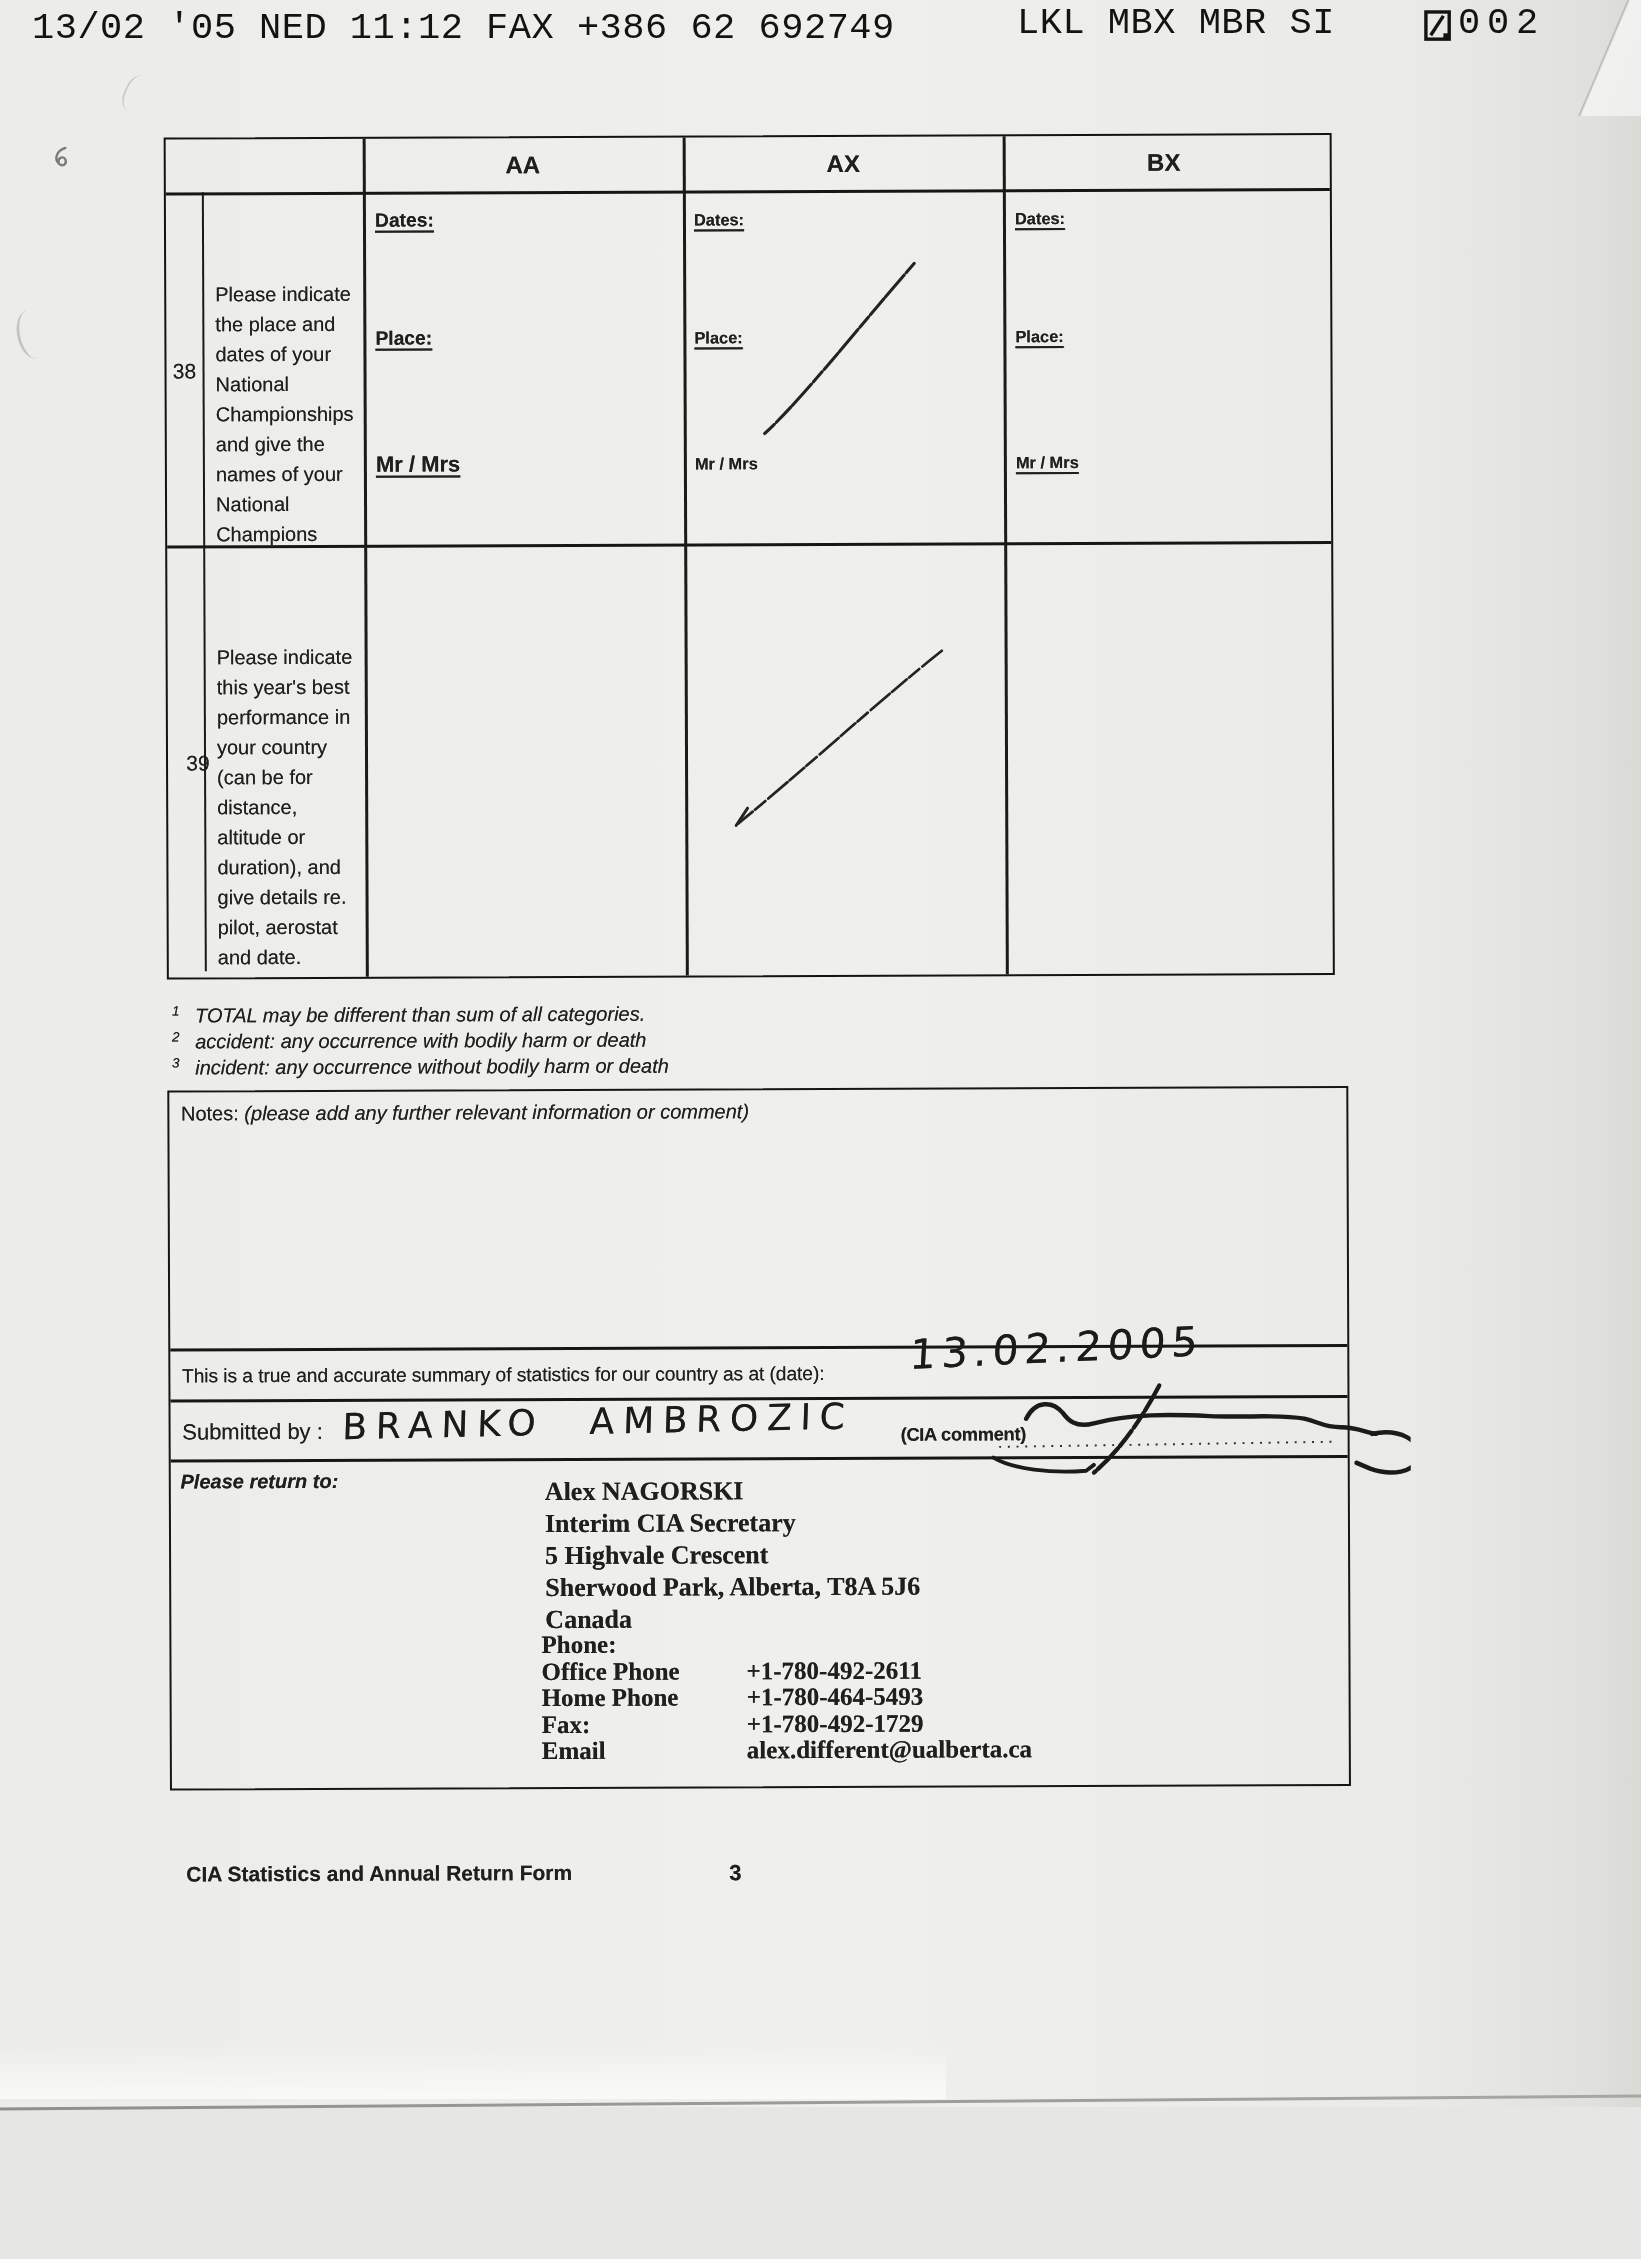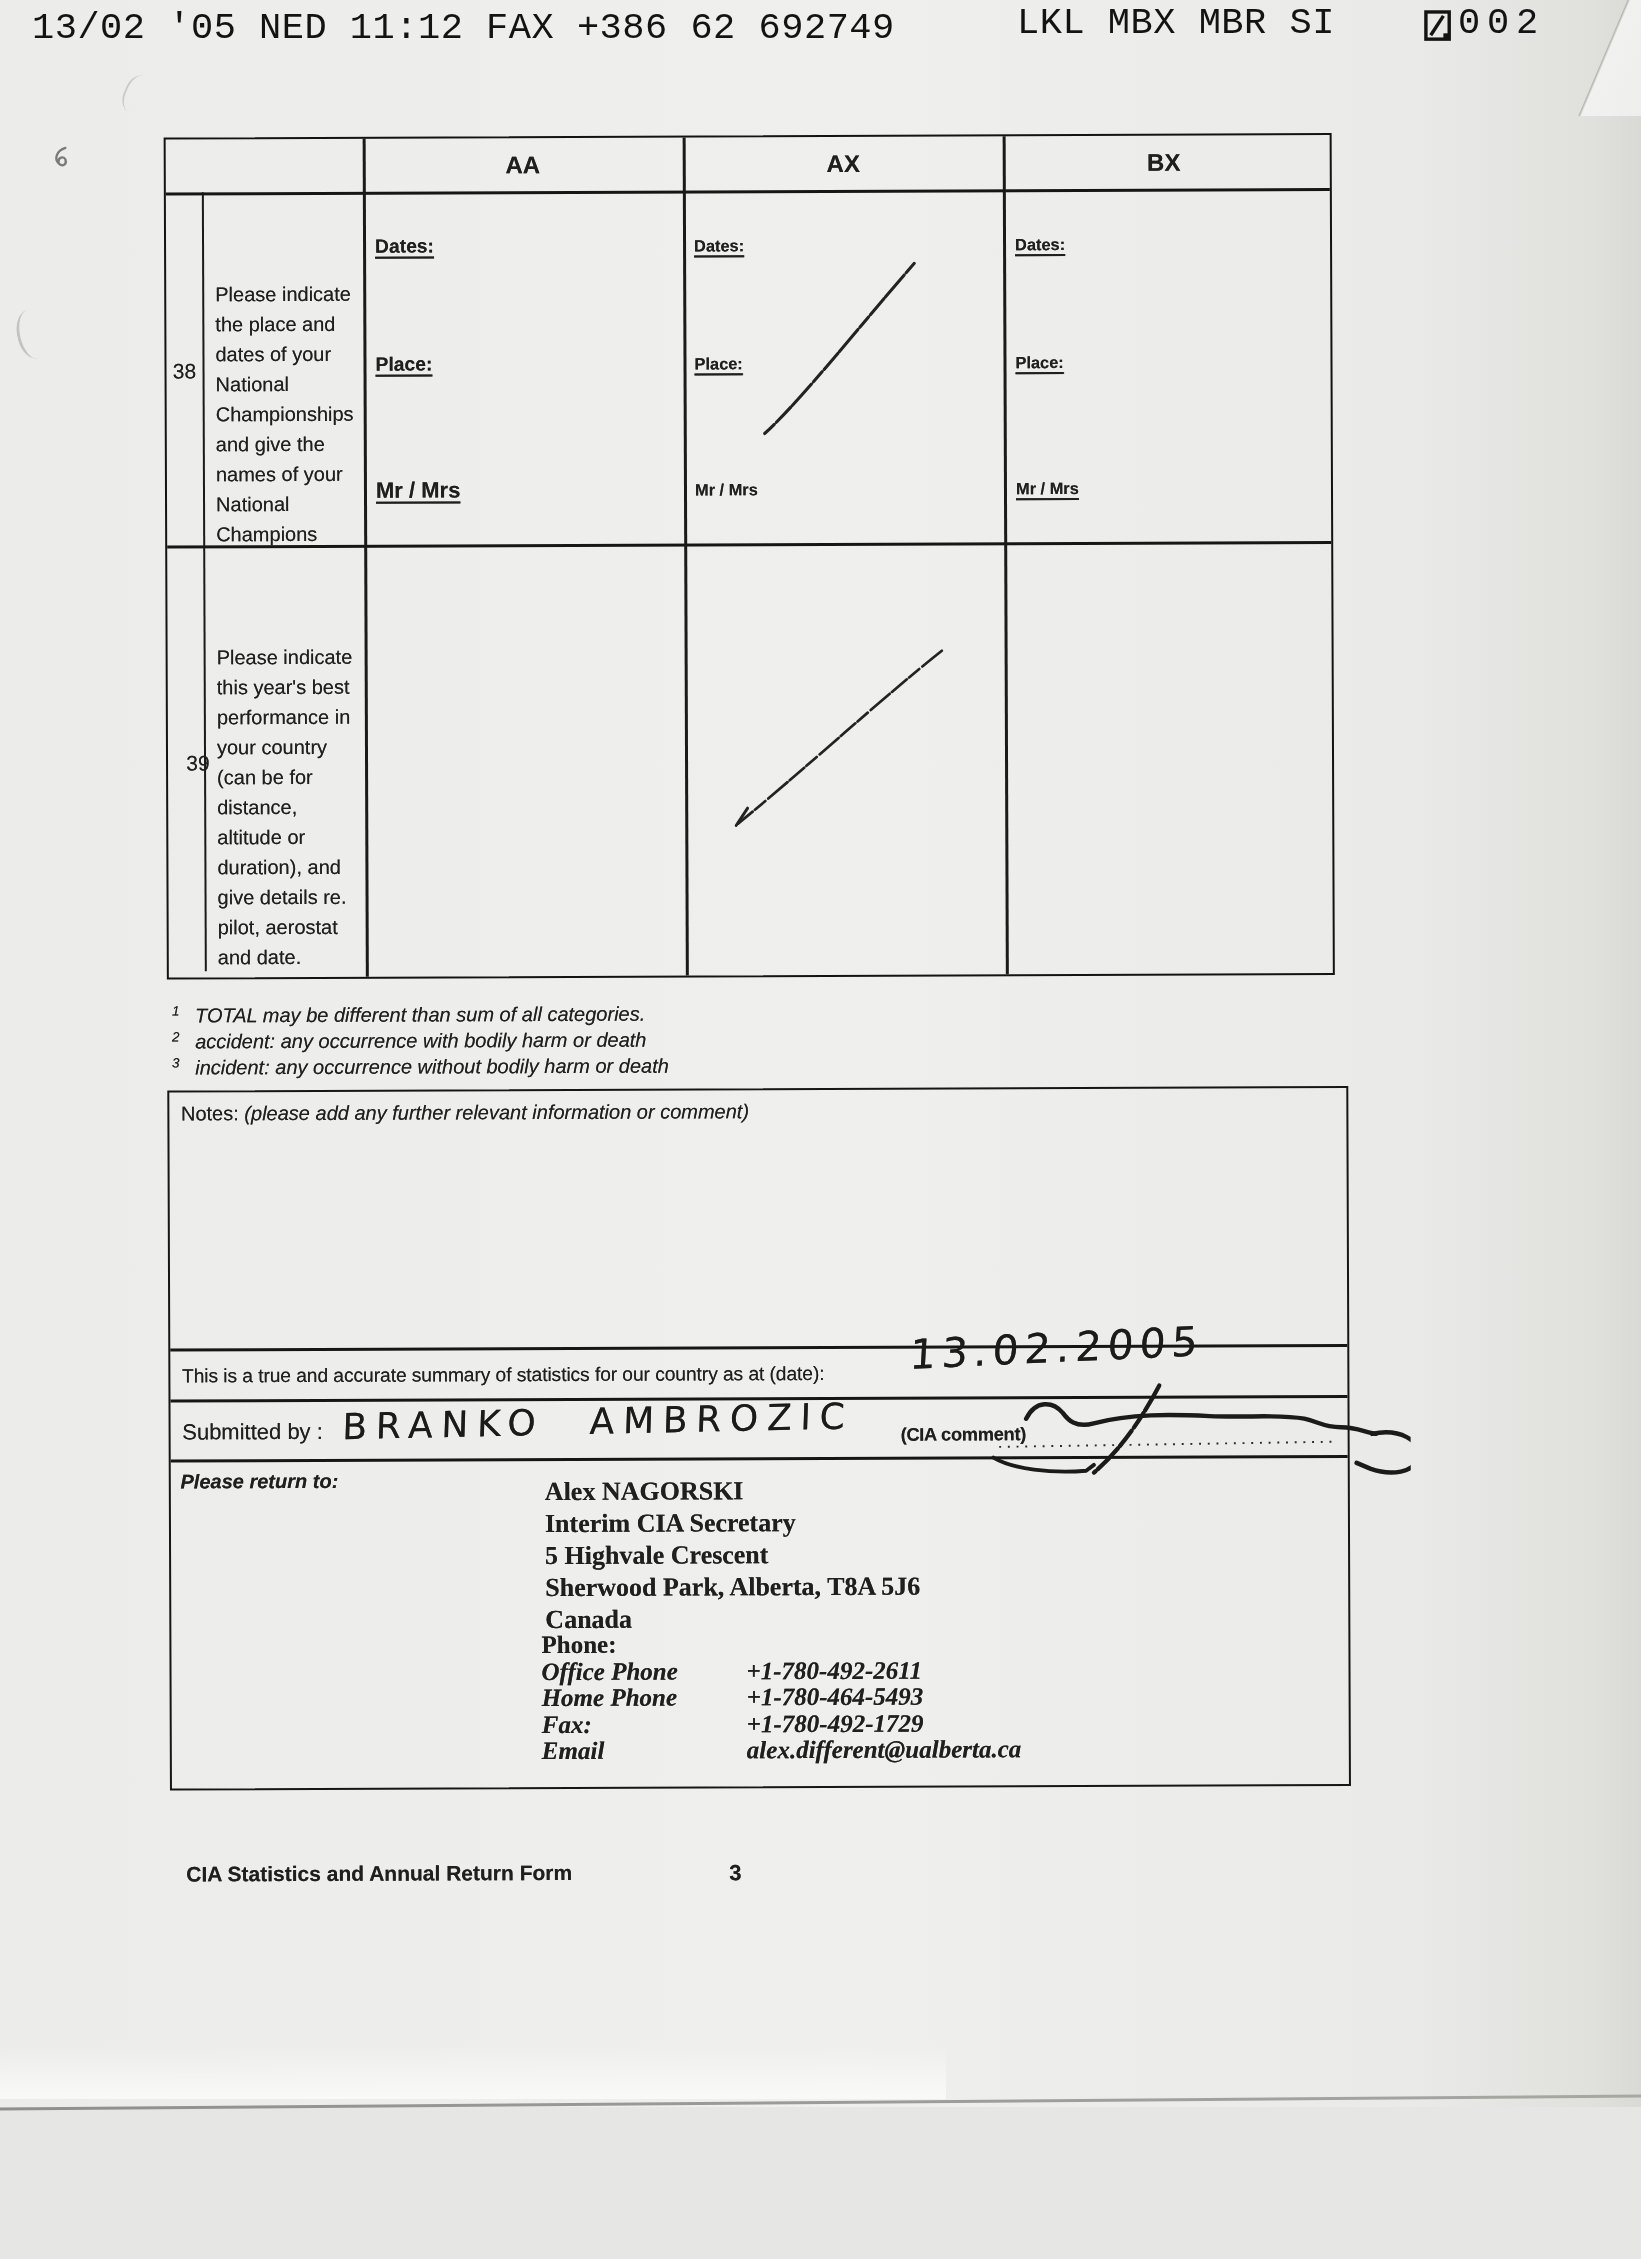--- a/index.html
+++ b/index.html
@@ -47,40 +47,40 @@
   .fax-icon{left:1423px;top:8.7px;}
   
   .ink{color:#1f1f1d;text-shadow:0 0 0.5px rgba(20,20,18,.7);}
   .line-h{position:absolute;background:#161614;height:2.9px;}
   .line-v{position:absolute;background:#1a1a18;width:1.9px;}
   
   .form-table{left:167px;top:135px;width:1164px;height:838px;border:2.9px solid #131311;}
   .colhead{position:absolute;top:12.6px;font-weight:700;font-size:24px;text-align:center;}
   .rownum{position:absolute;left:0;width:36px;text-align:center;font-size:21px;}
   .desc{position:absolute;font-size:20px;line-height:30px;width:150px;}
-  .cl{position:absolute;font-weight:700;white-space:nowrap;margin-top:26px;}
+  .cl{position:absolute;font-weight:700;white-space:nowrap;}
   .cl-u{text-decoration:underline;text-underline-offset:3.9px;text-decoration-thickness:1.9px;}
   .cl-lg{font-size:19.3px;}
   .cl-xl{font-size:22px;}
   .cl-sm{font-size:16.4px;}
   
   .footnotes{left:170px;top:1000px;font-style:italic;font-size:20px;line-height:26px;}
   .fn-row{position:relative;padding-left:25px;}
   .fn-marker{position:absolute;left:1.9px;top:-3.9px;font-size:13.5px;}
   
   .bottom-box{left:167px;top:1088px;width:1177px;height:696px;border:2.9px solid #161614;overflow:visible;}
   .notes-line{font-size:20px;}
   .notes-hint{font-style:italic;}
   .summary-text{font-size:19.3px;font-weight:500;letter-spacing:-0.1px;}
   .submitted-label{font-size:22px;}
   .delegate{font-size:18.3px;font-weight:600;letter-spacing:-0.3px;}
   .return-label{font-size:20px;font-weight:700;font-style:italic;}
   .address{font-family:"Liberation Serif", serif;font-weight:700;font-size:26px;line-height:32px;white-space:nowrap;}
   .contact{font-family:"Liberation Serif", serif;font-weight:700;font-size:25px;line-height:26.5px;white-space:nowrap;}
-  .contact-row{position:relative;font-style:italic;}
+  .contact-row{position:relative;}
   .contact-val{position:absolute;left:205px;top:0;}
   
   .hand{font-family:"DejaVu Sans", sans-serif;color:#1b1b19;white-space:nowrap;}
   .hand-date{font-size:41px;letter-spacing:5.8px;transform:skewX(-6deg) rotate(-2.5deg);}
   .hand-name{font-size:36px;letter-spacing:8.7px;word-spacing:25px;transform:skewX(-3deg) rotate(-1deg);font-weight:500;}
   
   .footer-title{left:183px;top:1860px;font-size:21px;font-weight:600;}
   .footer-page{left:726px;top:1860px;font-size:22px;font-weight:600;}
 </style>
 </head>

